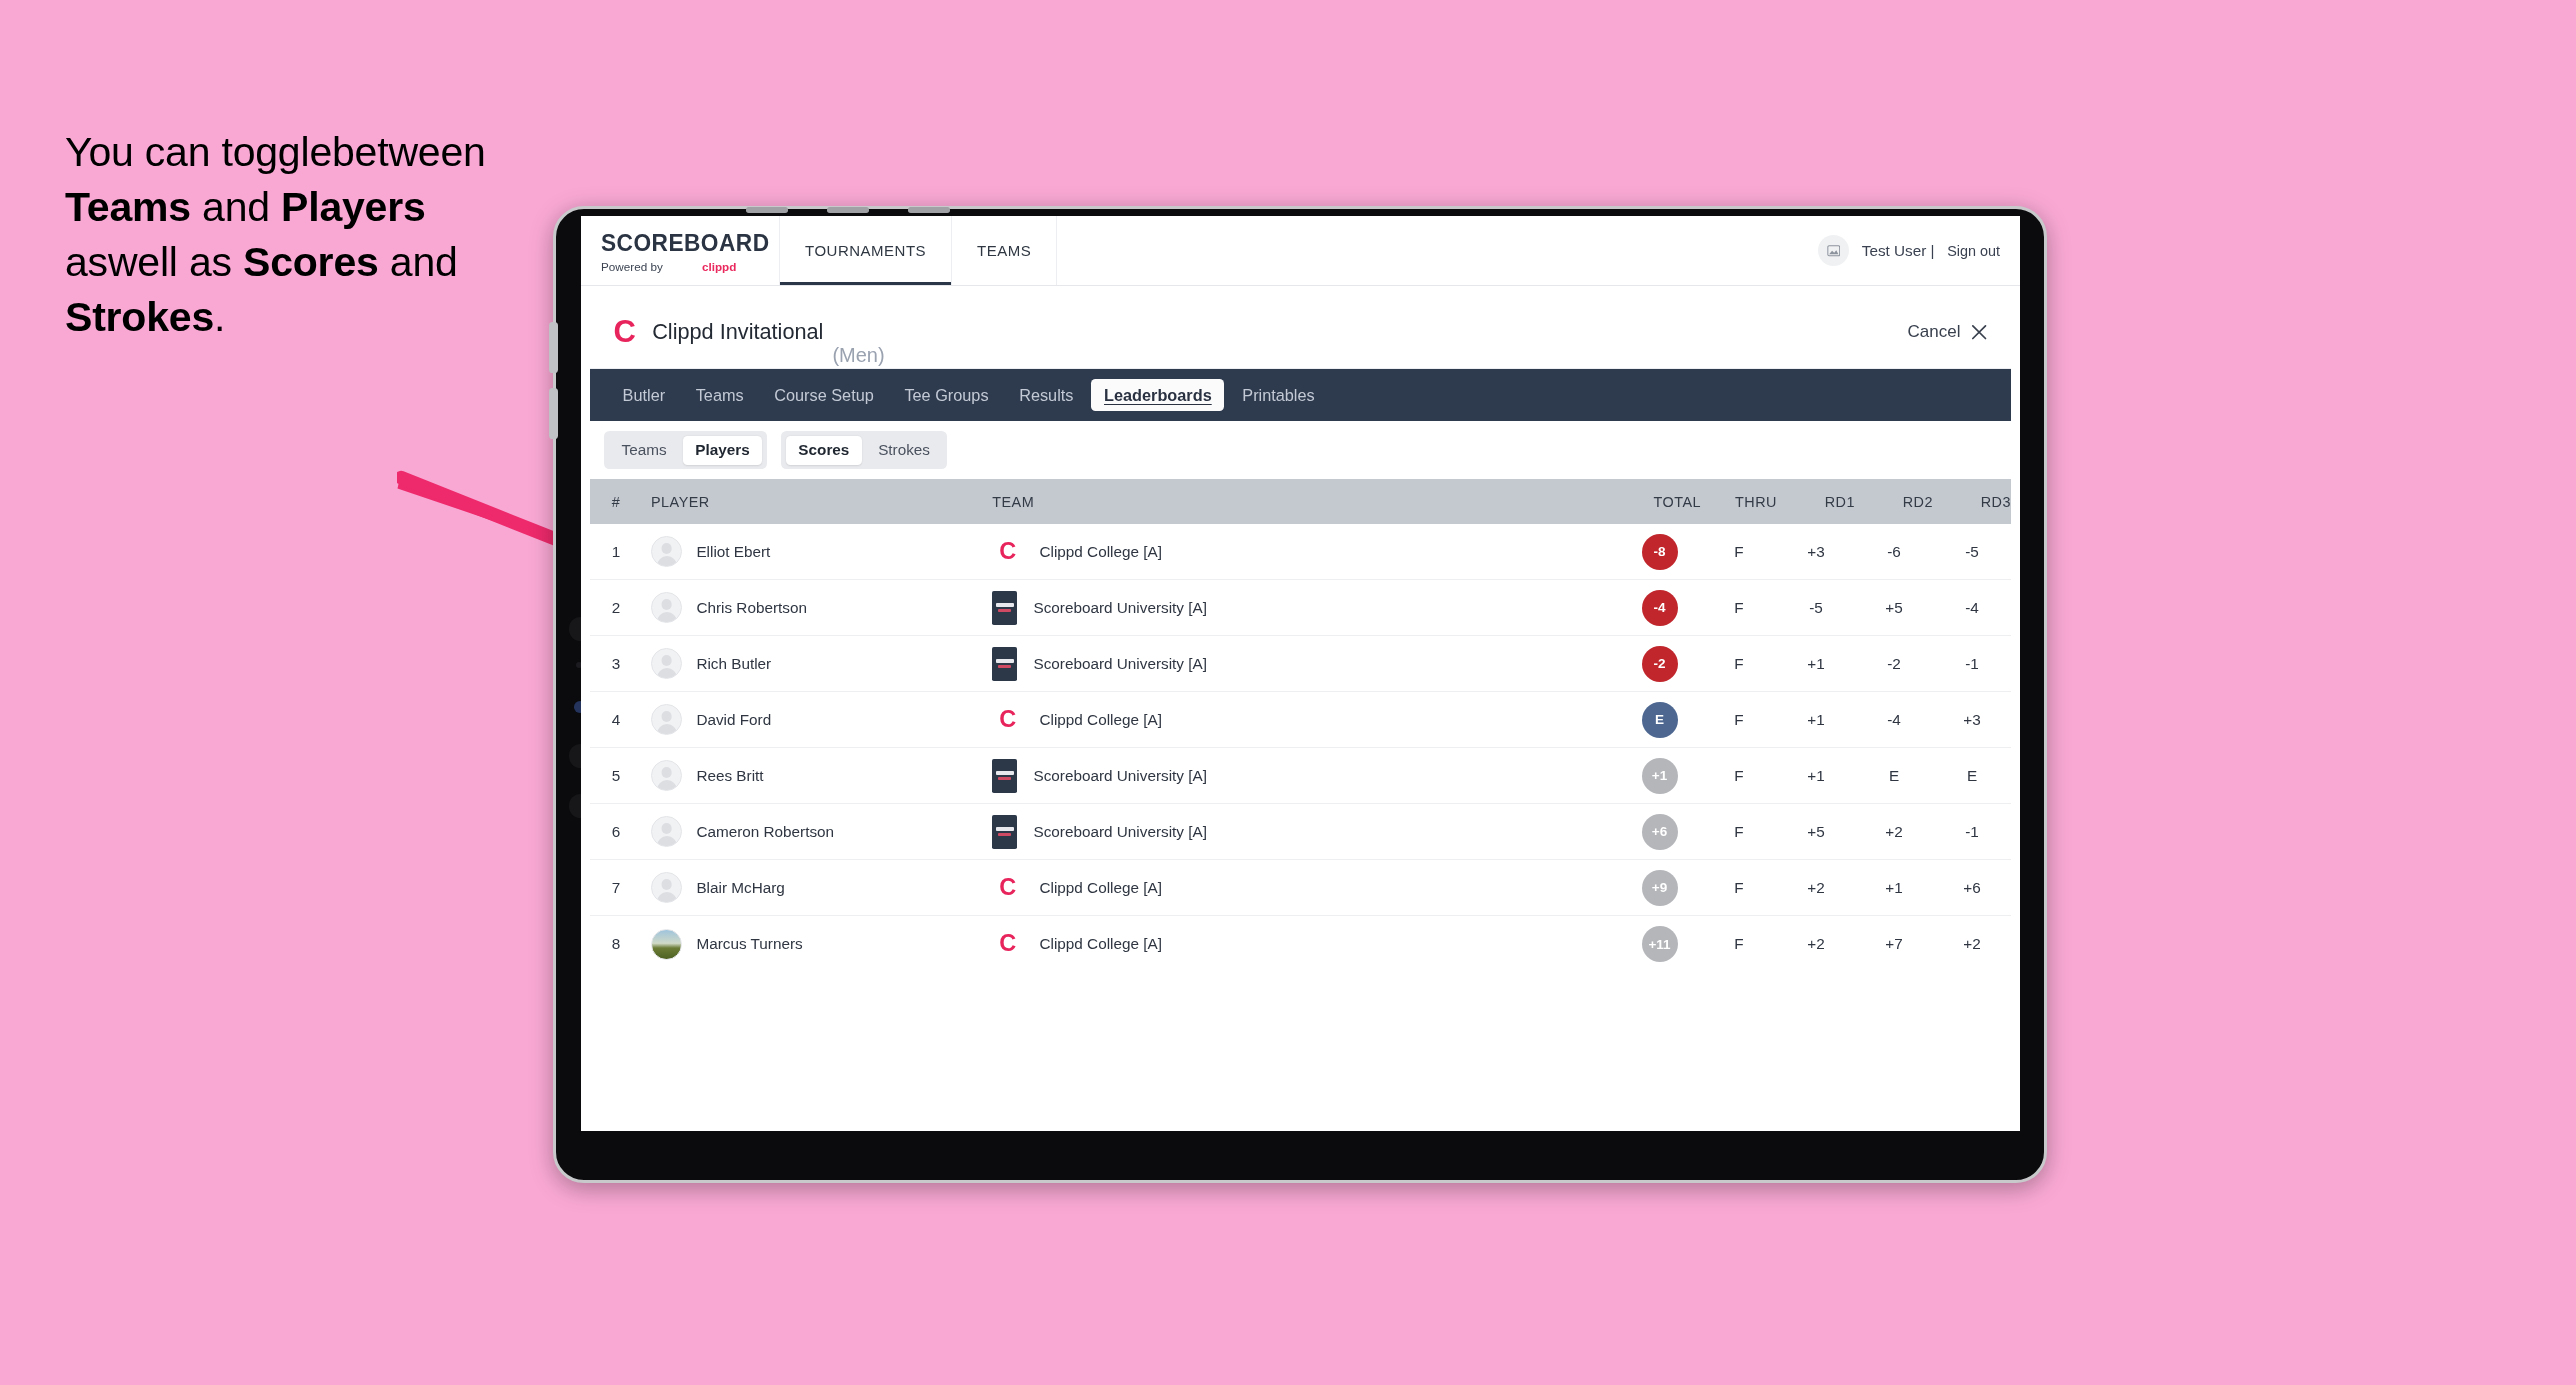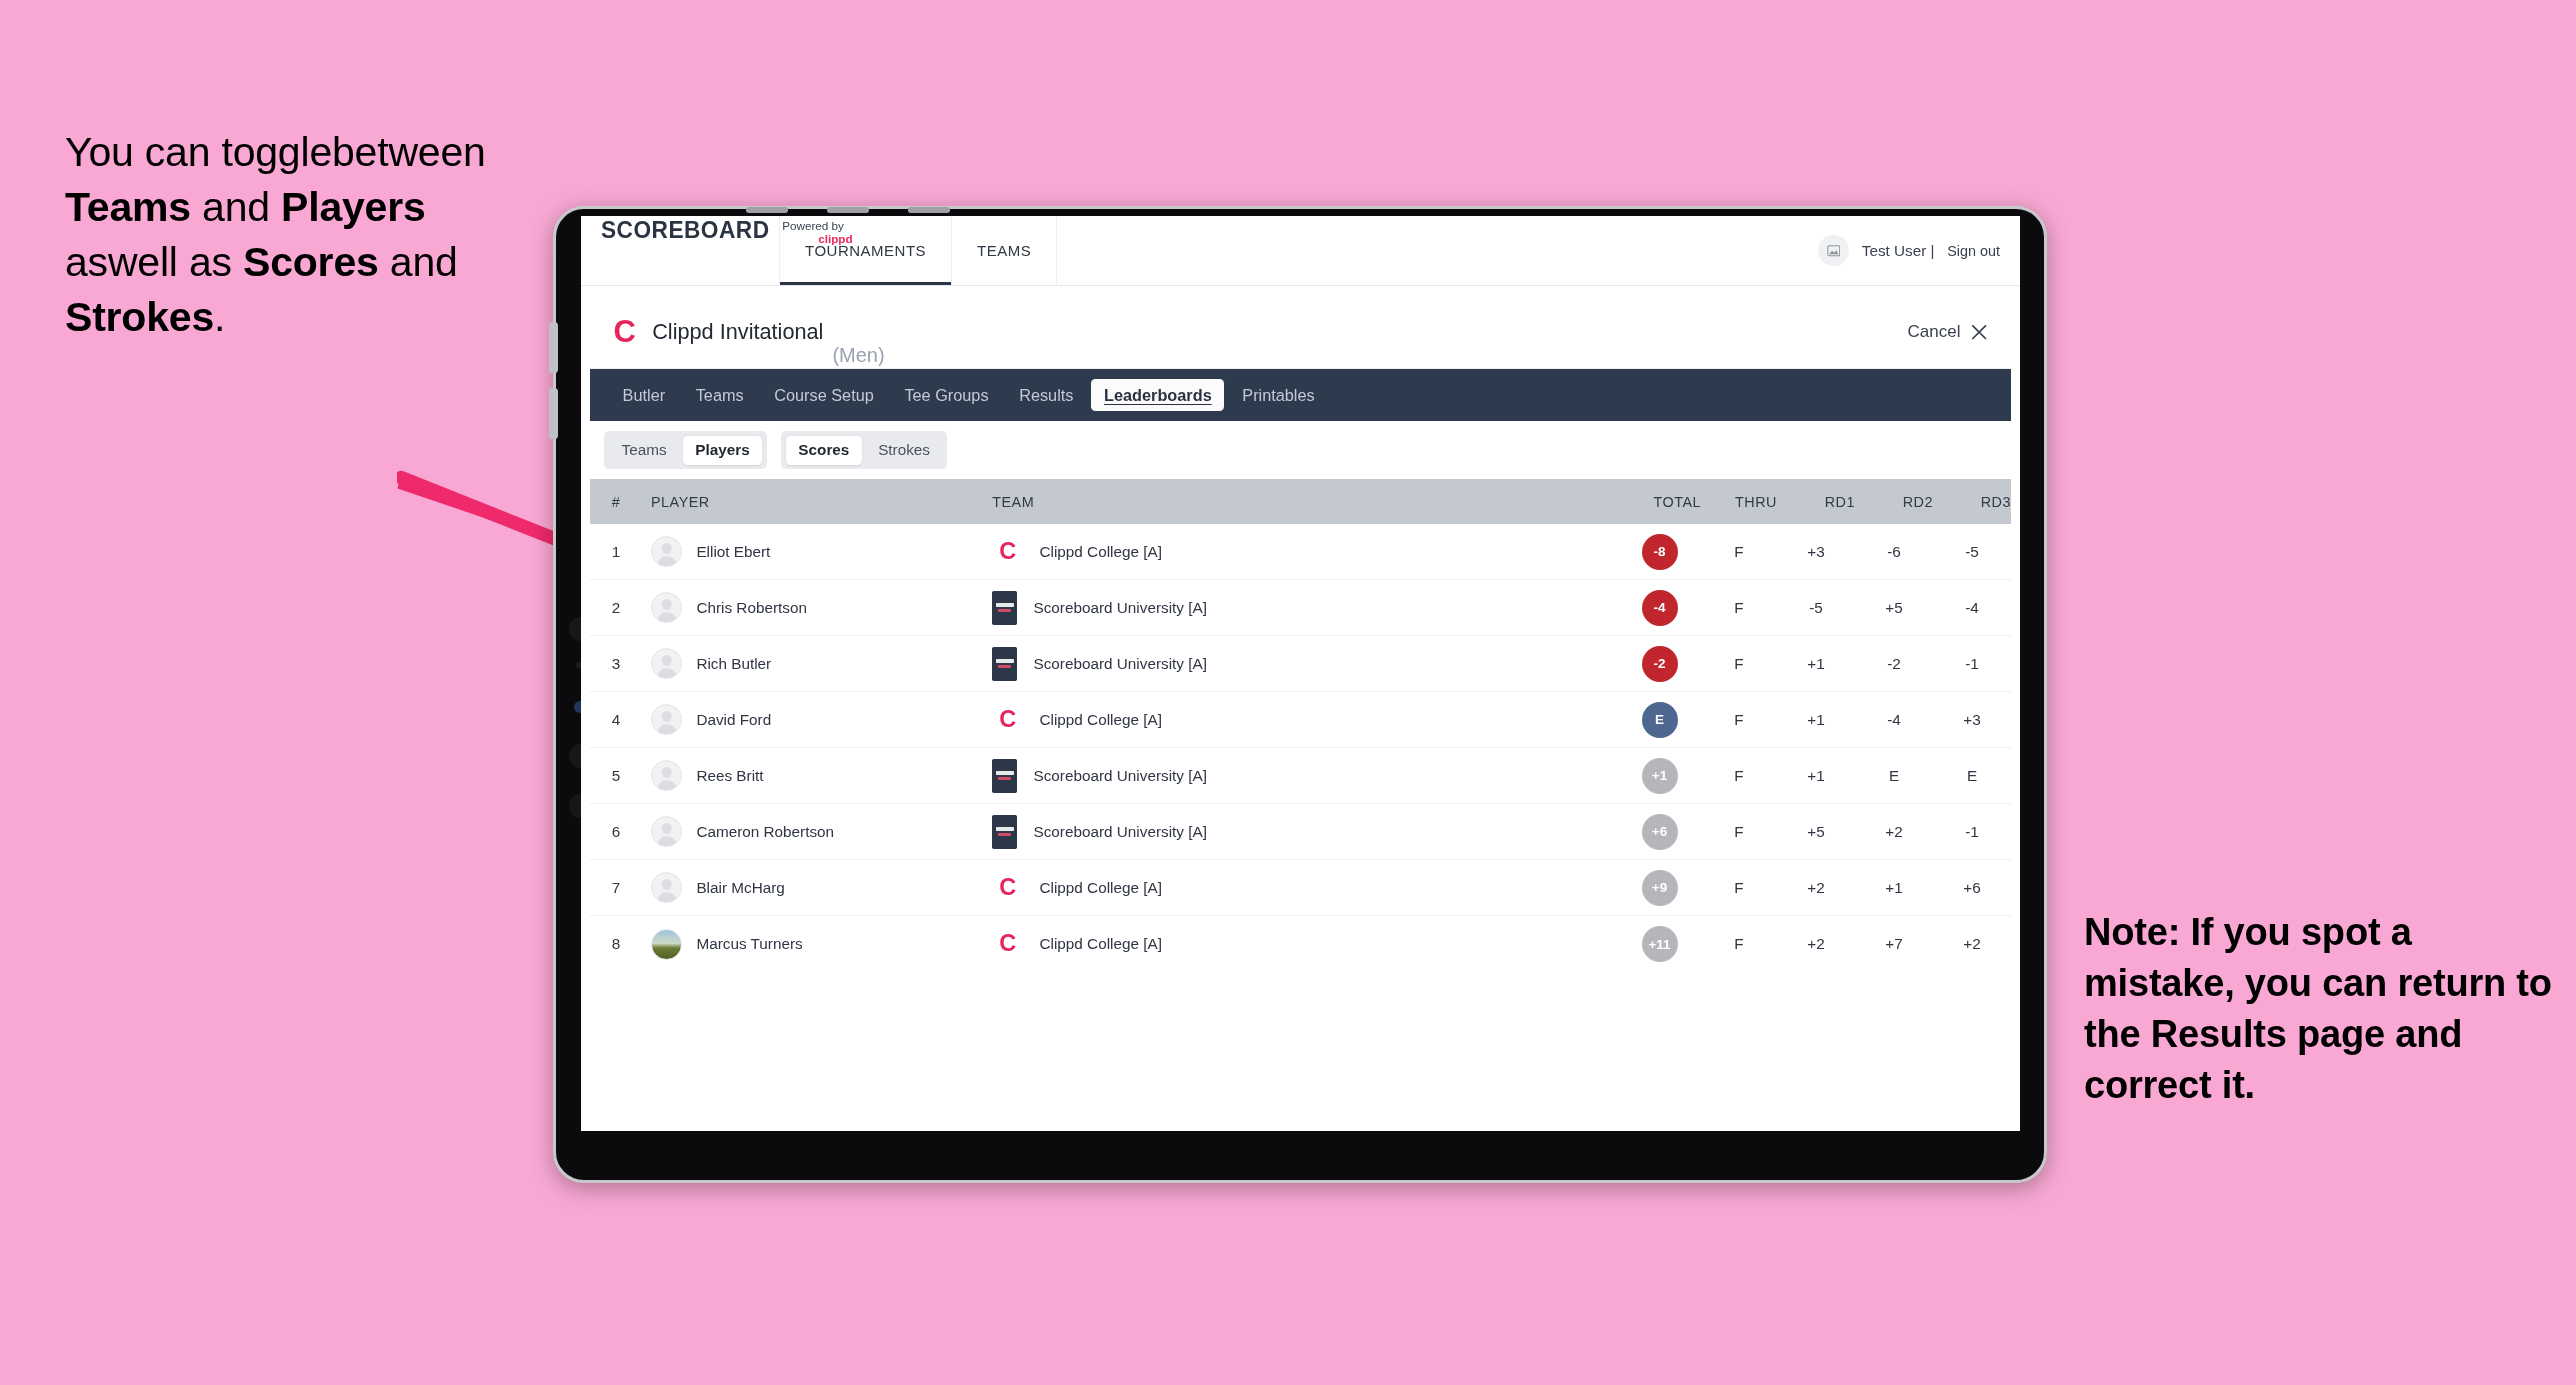--- a/index.html
+++ b/index.html
@@ -60,21 +60,21 @@
     width: 1439px; height: 915px;
     background: #fff;
   }
 
   
   .topbar {
     height: 70px; background:#fff; display:flex; align-items:stretch;
     border-bottom: 0.9px solid #e6e7ea; position:relative;
   }
   .brand {
-    width: 199px; display:flex; flex-direction:row; justify-content:flex-start;
+    width: 199px; display:flex; flex-direction:column; justify-content:center;
     padding-left: 20px; border-right: 0.9px solid #eceef1;
   }
   .brand-word {
     font-size: 24.4px; font-weight: 700; letter-spacing: 0.5px;
     color:#2b3443; font-family:"Liberation Sans", sans-serif;
     transform: scaleX(0.93); transform-origin: left center;
   }
   .brand-sub { font-size: 11.7px; color:#3c4452; margin-top: 2.7px; }
   .brand-sub .clippd { color:#ea2a5f; font-weight:700;margin-left:36px; }
 
@@ -454,18 +454,15 @@
                 <div class="c-rd">+2</div>
               </div>
             </div>
         </div>
         <div class="tbl-bottom"></div>
 
       </div>
     </div>
   </div>
 
-  <div class="annot" id="annot-right">
-    <span>Note: If you spot a mistake, you can return to the Results page and correct it.</span>
-  </div>
 
 </div>
 
 
 </body></html>

